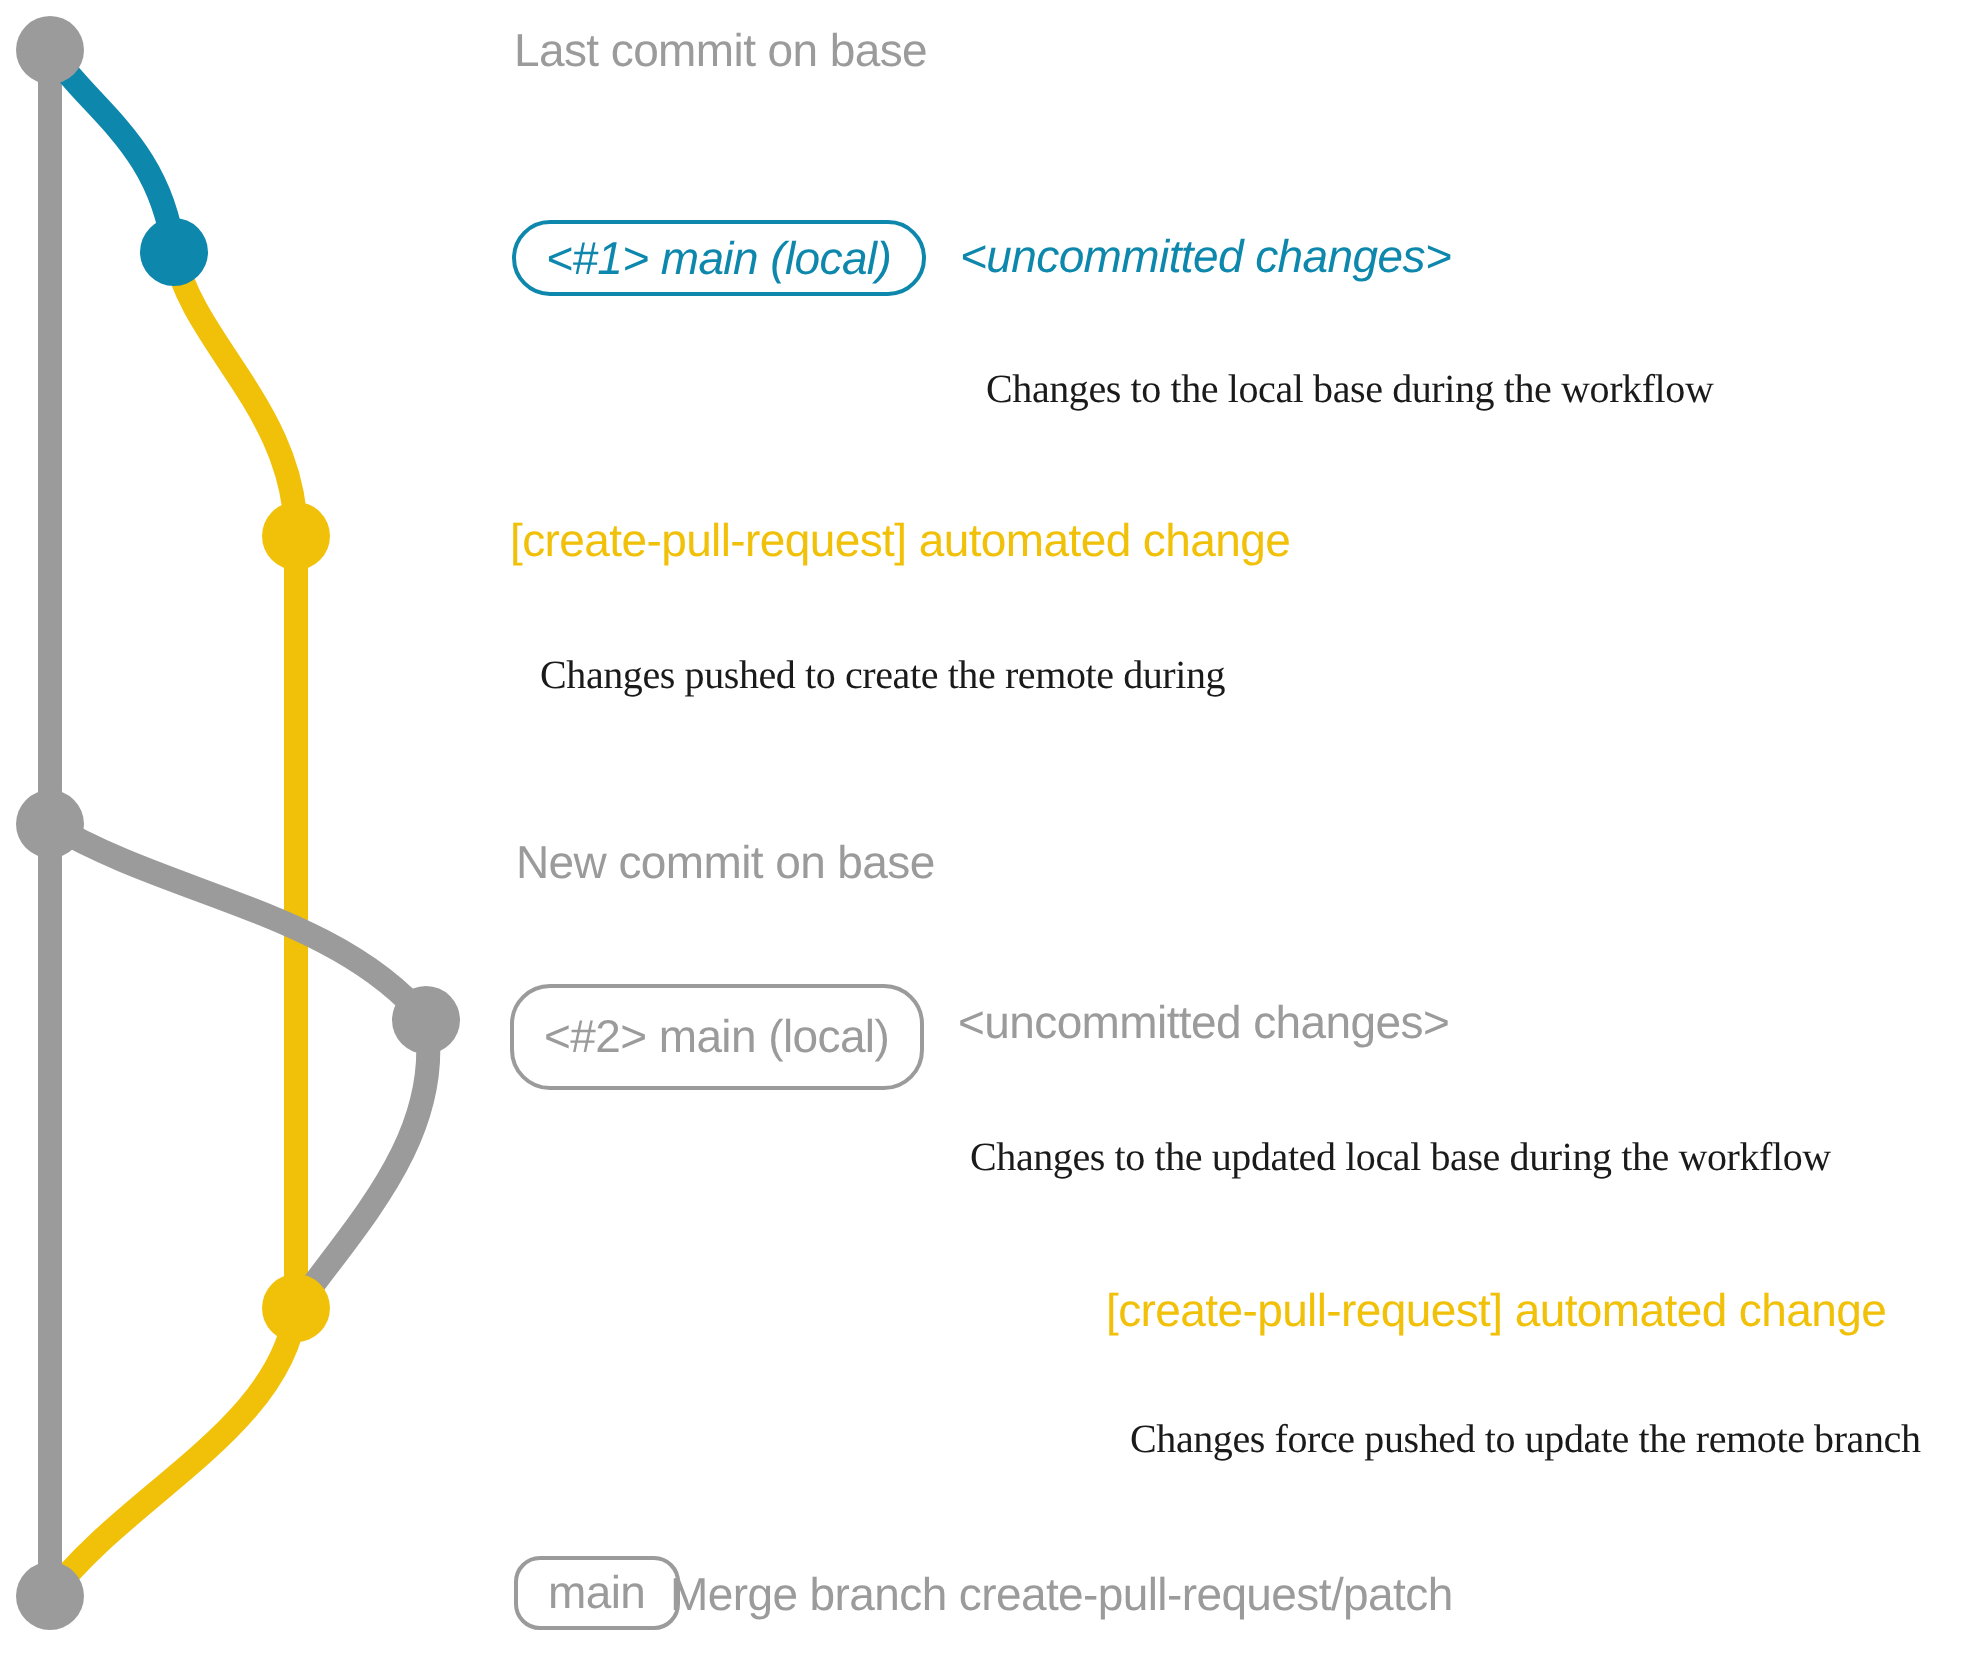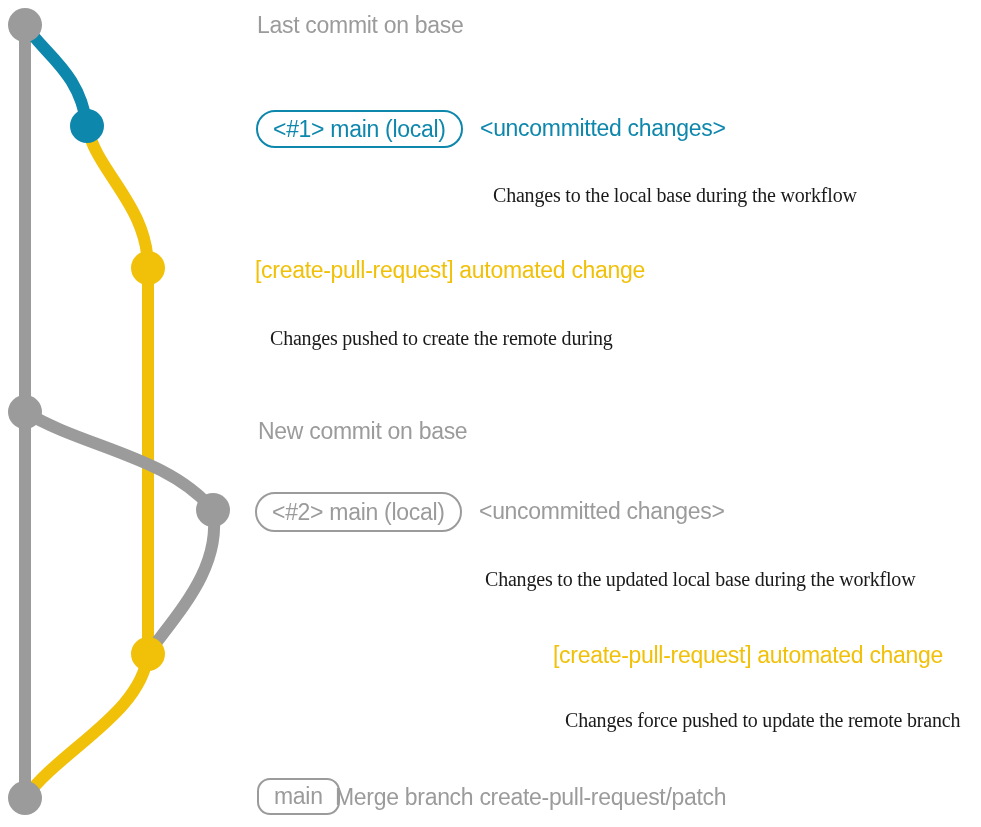--- a/index.html
+++ b/index.html
@@ -15,31 +15,31 @@
   .serif{
     position:absolute;font-family:"Liberation Serif",serif;font-size:20px;
     line-height:24px;letter-spacing:-0.2px;color:var(--ink);white-space:nowrap;margin-top:36px;
   }
   .badge{
     position:absolute;display:inline-flex;align-items:center;justify-content:center;
     padding:0 15px;border:2px solid currentColor;box-sizing:border-box;
     font-size:23px;letter-spacing:-0.3px;white-space:nowrap;background:#fff;
   }
   .gray{color:var(--gray);}
-  .blue{color:var(--blue);}
+  .blue{color:var(--blue);font-style:italic;}
   .yellow{color:var(--yellow);text-align:center;}
   
   .lbl-last{left:257px;top:12px;}
   .badge-1{left:256px;top:110px;height:38px;border-radius:19px;}
   .msg-unc1{left:480px;top:115px;}
   .desc-1{left:493px;top:147px;}
   .msg-cpr1{left:255px;top:257px;}
   .desc-2{left:270px;top:290px;}
   .lbl-new{left:258px;top:398px;margin-top:20px;}
-  .badge-2{left:255px;top:492px;height:40px;border-radius:20px;}
+  .badge-2{left:255px;top:492px;height:53px;border-radius:20px;}
   .msg-unc2{left:479px;top:498px;}
   .desc-3{left:485px;top:531px;}
   .badge-3{left:257px;top:634px;height:40px;border-radius:20px;}
   .msg-cpr2{left:553px;top:642px;}
   .desc-4{left:565px;top:672px;}
   .badge-4{left:257px;top:778px;height:37px;border-radius:13px;}
   .msg-merge{left:335px;top:784px;}
 </style>
 </head>
 <body>

